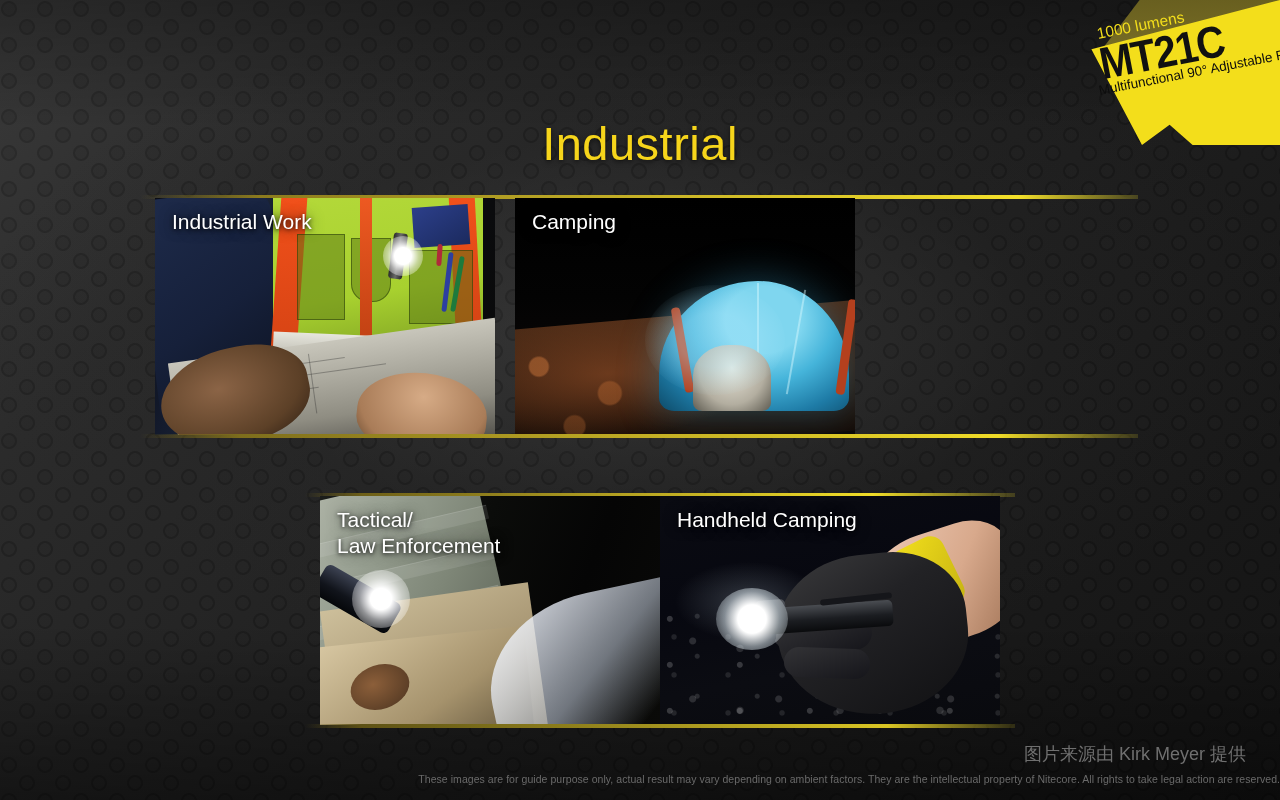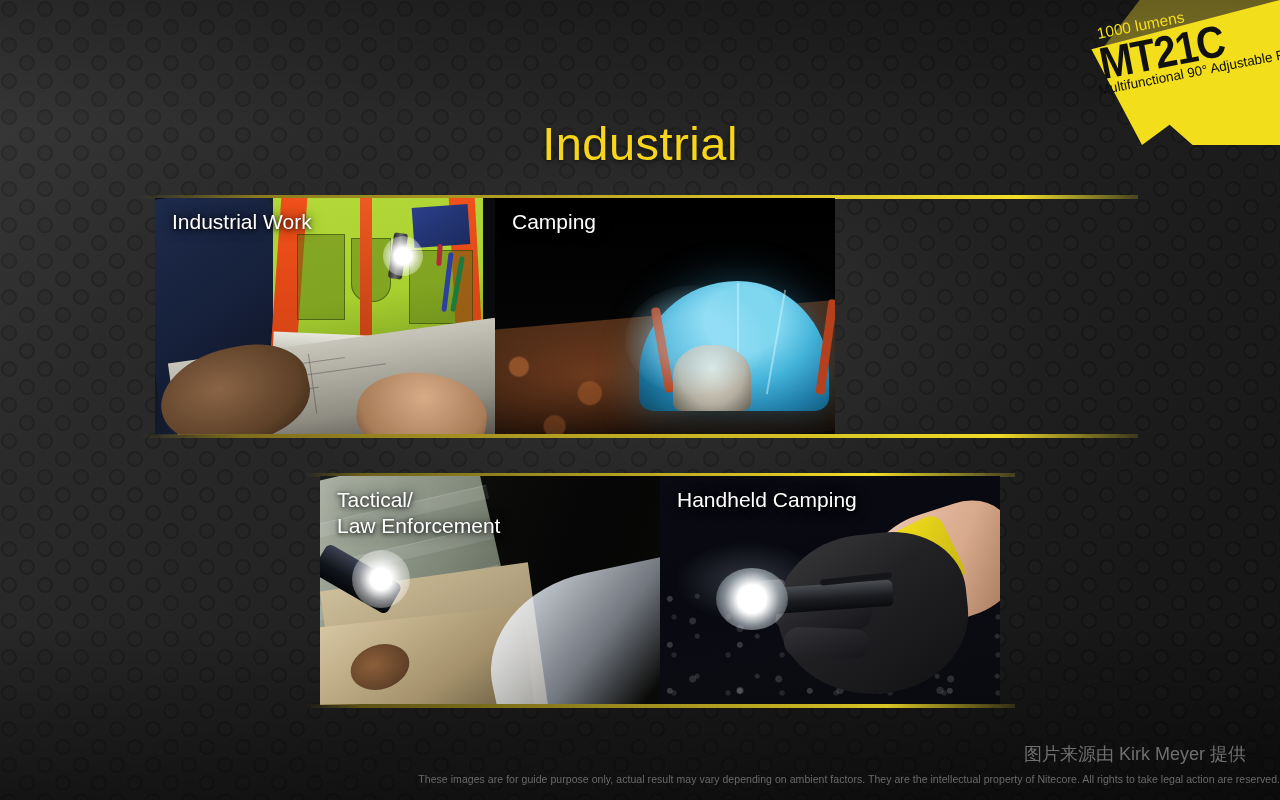--- a/index.html
+++ b/index.html
@@ -77,21 +77,21 @@
   .title {
     position:absolute; left:0; right:0; top:116px; z-index:5;
     text-align:center; color:#f6d51b;
     font-size:47px; letter-spacing:.5px;
     text-shadow:0 2px 5px rgba(0,0,0,.55);
   }
 
   
   .strip { position:absolute; z-index:4; display:flex; }
   .strip-1 { left:155px; top:198px; width:968px; height:237px; }
-  .strip-2 { left:320px; top:476px; width:680px; height:229px; }
+  .strip-2 { left:320px; top:496px; width:680px; height:229px; }
 
   .strip::before, .strip::after {
     content:""; position:absolute; left:-15px; right:-15px; height:4px; pointer-events:none;
   }
   .strip-1::before { top:-3px; background:linear-gradient(to right, rgba(140,120,30,0) 0%, #8c7b1e 12%, #cdb827 55%, #f3e02a 88%, rgba(243,224,42,.2) 100%); }
   .strip-1::after  { bottom:-3px; background:linear-gradient(to right, rgba(140,120,30,0) 0%, #7d6d1c 10%, #c2ad24 50%, #efdb28 86%, rgba(239,219,40,.15) 100%); }
   .strip-2::before { top:-3px; background:linear-gradient(to right, rgba(120,105,25,0) 0%, #6d5f18 8%, #b5a221 45%, #f0dc28 80%, rgba(240,220,40,.18) 100%); }
   .strip-2::after  { bottom:-3px; background:linear-gradient(to right, rgba(120,105,25,0) 0%, #5d5115 8%, #9b8b1d 45%, #d9c524 82%, rgba(217,197,36,.15) 100%); }
 
   .photo { position:relative; height:100%; overflow:hidden; background:#050505; }
@@ -169,21 +169,21 @@
   .p2 .hair { position:absolute; right:4px; top:48px; width:104px; height:62px;
     background:linear-gradient(160deg,#6f5435,#3d2b17); border-radius:55% 60% 30% 30%; transform:rotate(-10deg); }
   .p2 .body { position:absolute; right:-30px; bottom:-26px; width:190px; height:150px;
     background:linear-gradient(150deg,#c3e13a,#8fae22 55%,#4e6612); border-radius:42% 10% 0 0; transform:rotate(-6deg); }
   .p2 .arm { position:absolute; right:58px; bottom:22px; width:160px; height:60px;
     background:linear-gradient(90deg,#b9a88f,#d8c7ab 40%,#9ab a2 100%); border-radius:40px; transform:rotate(-12deg); }
   .p2 .arm2 { position:absolute; right:96px; bottom:28px; width:120px; height:44px;
     background:linear-gradient(90deg,#caba9f,#e0d2b8); border-radius:30px; transform:rotate(-14deg); }
 
   
-  .p3 { width:340px; }
+  .p3 { width:340px;margin-left:20px; }
   .p3 .bg { position:absolute; inset:0; background:linear-gradient(180deg,#000 0%,#030303 42%,#070505 60%,#0a0706 100%); }
   .p3 .ground { position:absolute; left:-20px; bottom:-10px; width:380px; height:130px;
     background:
       radial-gradient(ellipse 60% 70% at 30% 40%, rgba(150,80,40,.55), rgba(0,0,0,0) 72%),
       linear-gradient(180deg,#4a2a16 0%, #301a0d 55%, #140a05 100%);
     transform:rotate(-5deg);
   }
   .p3 .rocks { position:absolute; left:-20px; bottom:-10px; width:380px; height:130px;
     background-image:
       radial-gradient(circle at 12% 30%, rgba(190,110,55,.55) 0 9px, rgba(0,0,0,0) 11px),

